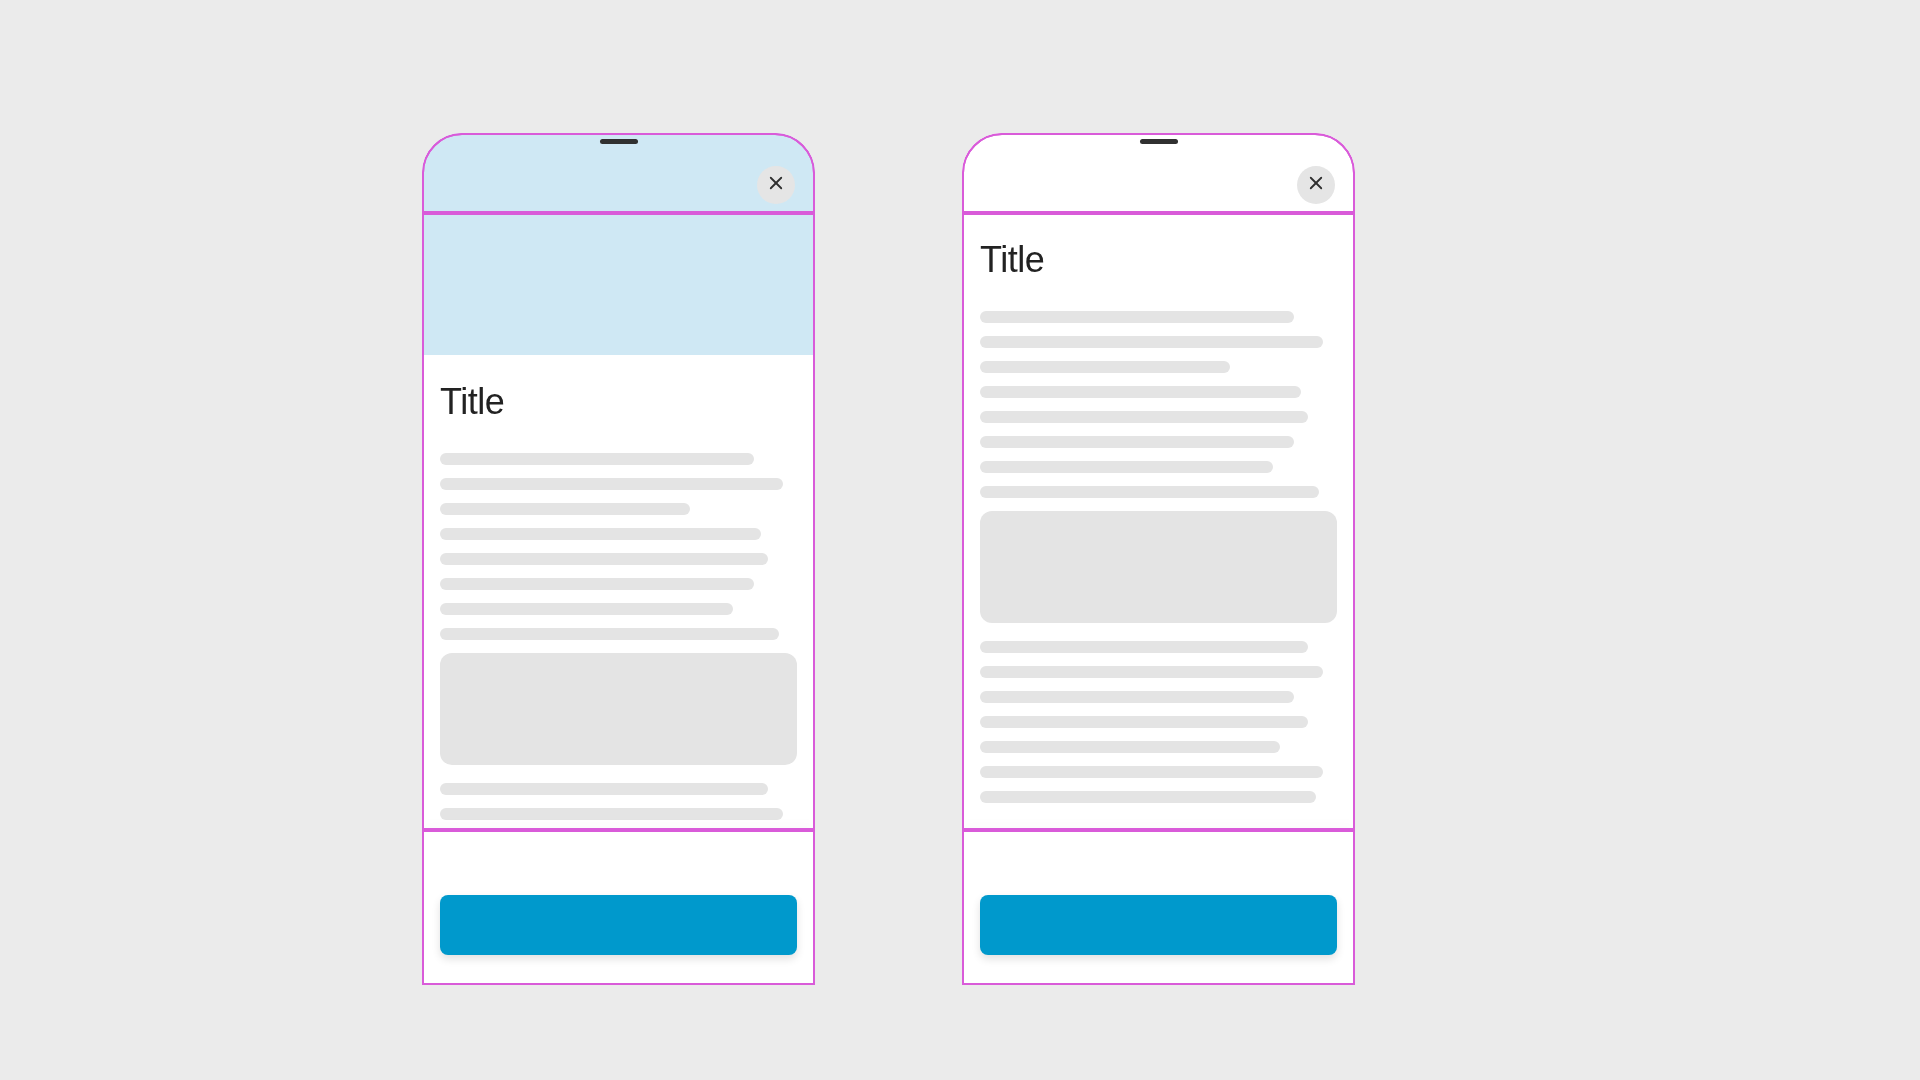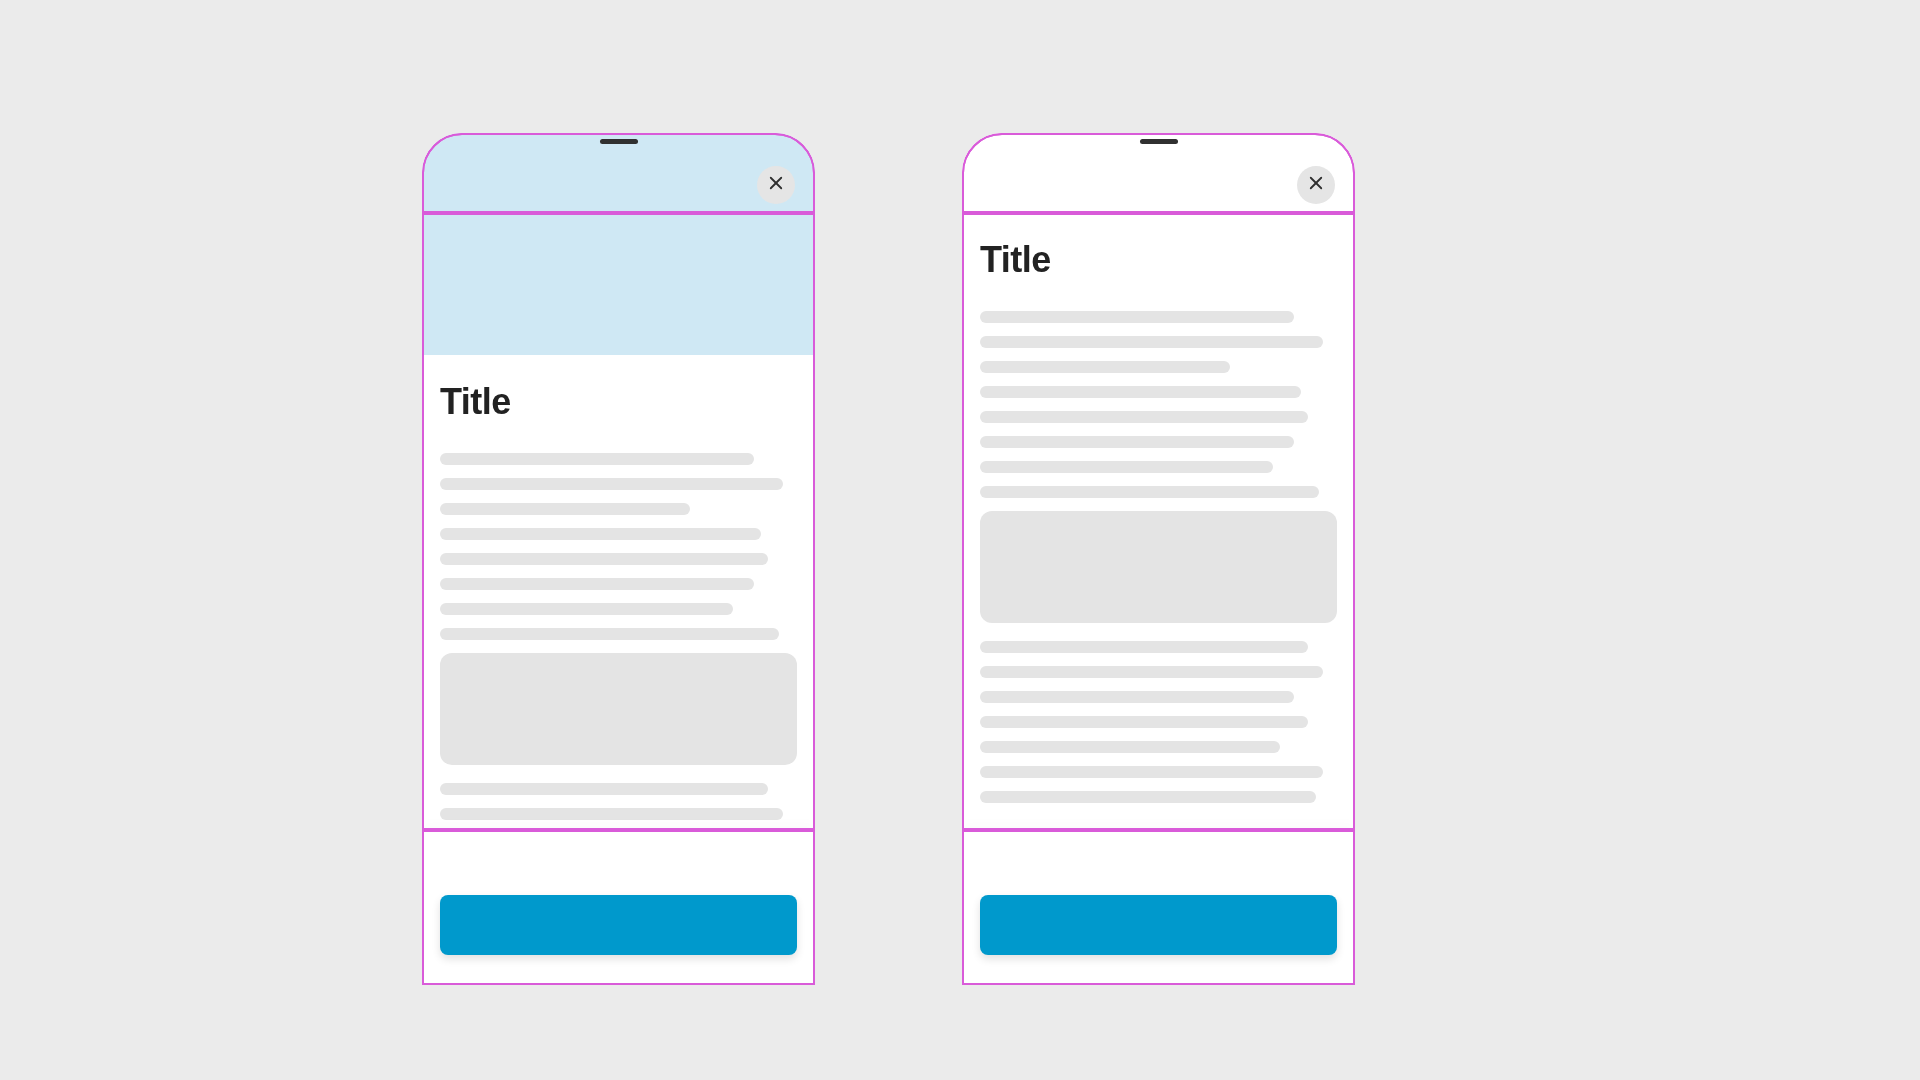--- a/index.html
+++ b/index.html
@@ -82,21 +82,21 @@
     position: absolute;
     left: 0; right: 0;
     padding: 0 18px;
     top: 0;
     bottom: 0;
   }
   .left .content { top: 222px; }
   .right .content { top: 80px; }
 
   .title {
-    font-weight: 700;
+    font-weight: 400;
     letter-spacing: -0.5px;
     font-size: 36px;
     color: #222222;
     margin-top: 26px;
     margin-bottom: 30px;
   }
 
   .pl { 
     height: 12px;
     border-radius: 6px;

